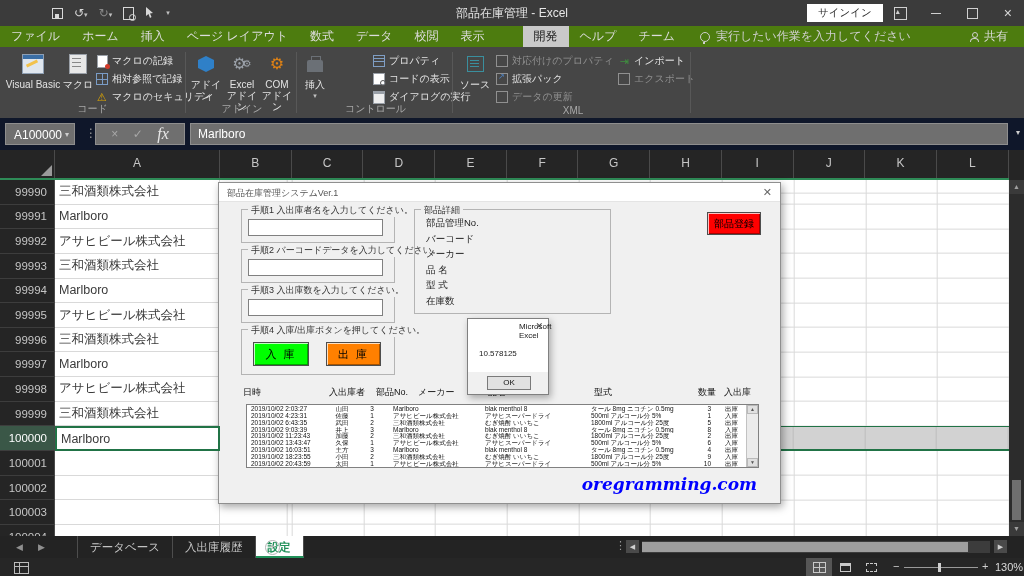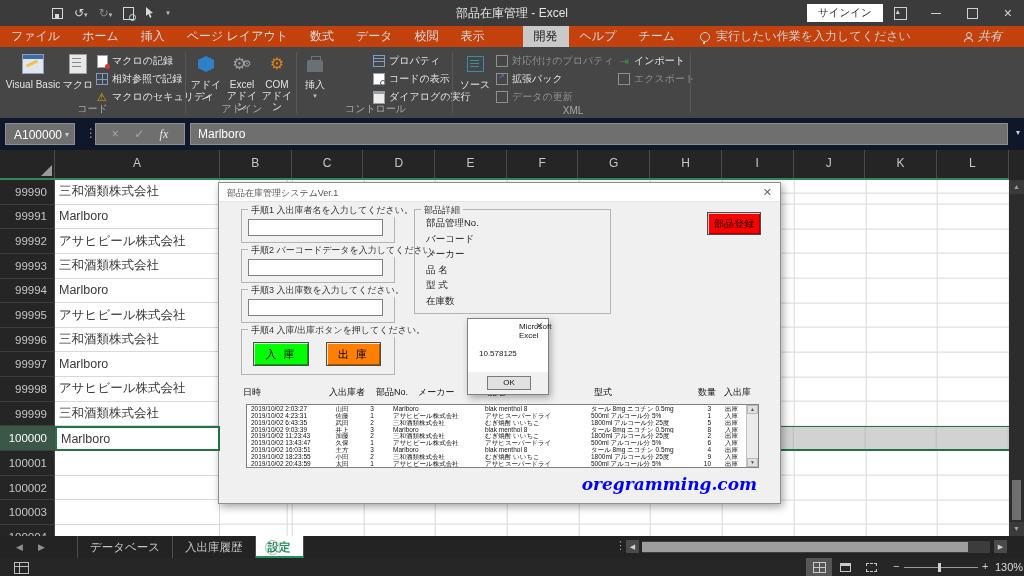--- a/index.html
+++ b/index.html
@@ -17,28 +17,28 @@
   .caret{font-size:7px;color:#c0c0c0;}
   .wtitle{position:absolute;left:0;right:0;top:0;line-height:26px;text-align:center;font-size:12px;}
   .winctl{position:absolute;right:0;top:0;height:26px;display:flex;align-items:center;}
   .signin{background:#ffffff;color:#2b2b2b;font-size:10.5px;padding:2px 11px;margin-right:11px;}
   .ribbondisp{width:11px;height:11px;border:1px solid #d0d0d0;margin-right:24px;position:relative;}
   .ribbondisp::after{content:"▴";position:absolute;left:1px;top:-1px;font-size:8px;color:#d0d0d0;}
   .wmin{width:10px;height:1px;background:#d0d0d0;margin-right:26px;}
   .wmax{width:9px;height:9px;border:1px solid #d0d0d0;margin-right:26px;}
   .wclose{font-size:14px;color:#d8d8d8;margin-right:12px;line-height:1;}
   
-  .tabrow{position:absolute;left:0;top:26px;width:1024px;height:21px;background:#c2410c;display:flex;align-items:stretch;color:#dcdcdc;}
+  .tabrow{position:absolute;left:0;top:26px;width:1024px;height:21px;background:#4d7c0f;display:flex;align-items:stretch;color:#dcdcdc;}
   .rtabs{display:flex;}
   .rtab{padding:0 11px;font-size:12px;line-height:21px;white-space:nowrap;}
   .rtab.active{background:#c9c9c9;color:#141414;margin-left:27px;}
   .tellme{display:flex;align-items:center;gap:6px;margin-left:14px;font-size:12px;color:#cfcfcf;}
   .bulb{width:8px;height:8px;border:1px solid #cfcfcf;border-radius:50%;position:relative;}
   .bulb::after{content:"";position:absolute;left:2px;bottom:-3px;width:2px;height:2px;background:#cfcfcf;}
-  .share{margin-left:auto;margin-right:22px;display:flex;align-items:center;gap:5px;font-size:12px;color:#dcdcdc;font-style:italic;}
+  .share{margin-left:auto;margin-right:16px;display:flex;align-items:center;gap:5px;font-size:12px;color:#dcdcdc;}
   .person{width:9px;height:9px;position:relative;}
   .person::before{content:"";position:absolute;left:2px;top:0;width:4px;height:4px;border:1px solid #cfcfcf;border-radius:50%;}
   .person::after{content:"";position:absolute;left:0;bottom:-1px;width:7px;height:3px;border:1px solid #cfcfcf;border-bottom:none;border-radius:4px 4px 0 0;}
   
   .ribbon{position:absolute;left:0;top:47px;width:1024px;height:71px;background:#464646;color:#e3e3e3;}
   .rgroup{position:absolute;top:0;bottom:0;}
   .glabel{position:absolute;bottom:2px;text-align:center;font-size:10px;color:#a8a8a8;width:100%;}
   .gsep{position:absolute;top:5px;bottom:5px;width:1px;background:#585858;}
   .bigbtn{position:absolute;top:4px;display:flex;flex-direction:column;align-items:center;text-align:center;font-size:10px;line-height:11px;}
   .bicon{height:26px;display:flex;align-items:center;justify-content:center;margin-bottom:2px;}
@@ -73,21 +73,21 @@
   .si-up{width:10px;height:10px;border:1px solid #909090;position:relative;}
   .si-up::after{content:"↗";position:absolute;left:1px;top:-2px;font-size:8px;color:#4f83c4;}
   .si-imp{color:#3f8f3f;font-size:11px;}
   
   .fbar{position:absolute;left:0;top:118px;width:1024px;height:32px;background:#0f172a;}
   .namebox{position:absolute;left:5px;top:5px;width:70px;height:22px;background:#6f6f6f;border:1px solid #8e8e8e;color:#fff;font-size:12px;line-height:22px;padding-left:8px;box-sizing:border-box;}
   .namebox .nb-caret{position:absolute;right:5px;top:0;font-size:8px;color:#cfcfcf;}
   .fsep{position:absolute;left:85px;top:8px;color:#9a9a9a;font-size:12px;}
   .fxbox{position:absolute;left:95px;top:5px;width:90px;height:22px;background:#6f6f6f;border:1px solid #8e8e8e;box-sizing:border-box;display:flex;align-items:center;justify-content:space-around;padding:0 8px;}
   .fx-x,.fx-c{color:#a8a8a8;font-size:12px;}
-  .fx-fx{color:#e8e8e8;font-size:12px;font-style:italic;font-family:"Liberation Serif","DejaVu Serif",serif;}
+  .fx-fx{color:#e8e8e8;font-size:16px;font-style:italic;font-family:"Liberation Serif","DejaVu Serif",serif;}
   .finput{position:absolute;left:190px;top:5px;width:818px;height:22px;background:#6f6f6f;border:1px solid #8e8e8e;box-sizing:border-box;color:#fff;font-size:12px;line-height:20px;padding-left:7px;}
   .fexpand{position:absolute;right:4px;top:10px;color:#cfcfcf;font-size:8px;}
   
   .gridhead{position:absolute;left:0;top:150px;width:1009px;height:28px;background:#252525;border-bottom:2px solid #2e8b57;display:flex;}
   .corner{width:55px;height:100%;border-right:1px solid #4a4a4a;position:relative;box-sizing:border-box;}
   .corner .tri{position:absolute;right:2px;bottom:2px;width:0;height:0;border-left:11px solid transparent;border-bottom:11px solid #9a9a9a;}
   .colhs{display:flex;flex:1;}
   .colh{width:71.7px;box-sizing:border-box;border-right:1px solid #4a4a4a;color:#c6c6c6;font-size:12px;text-align:center;line-height:26px;}
   .colh.colA{width:165px;}
   .rightfill{position:absolute;right:0;top:150px;width:15px;height:30px;background:#252525;}

